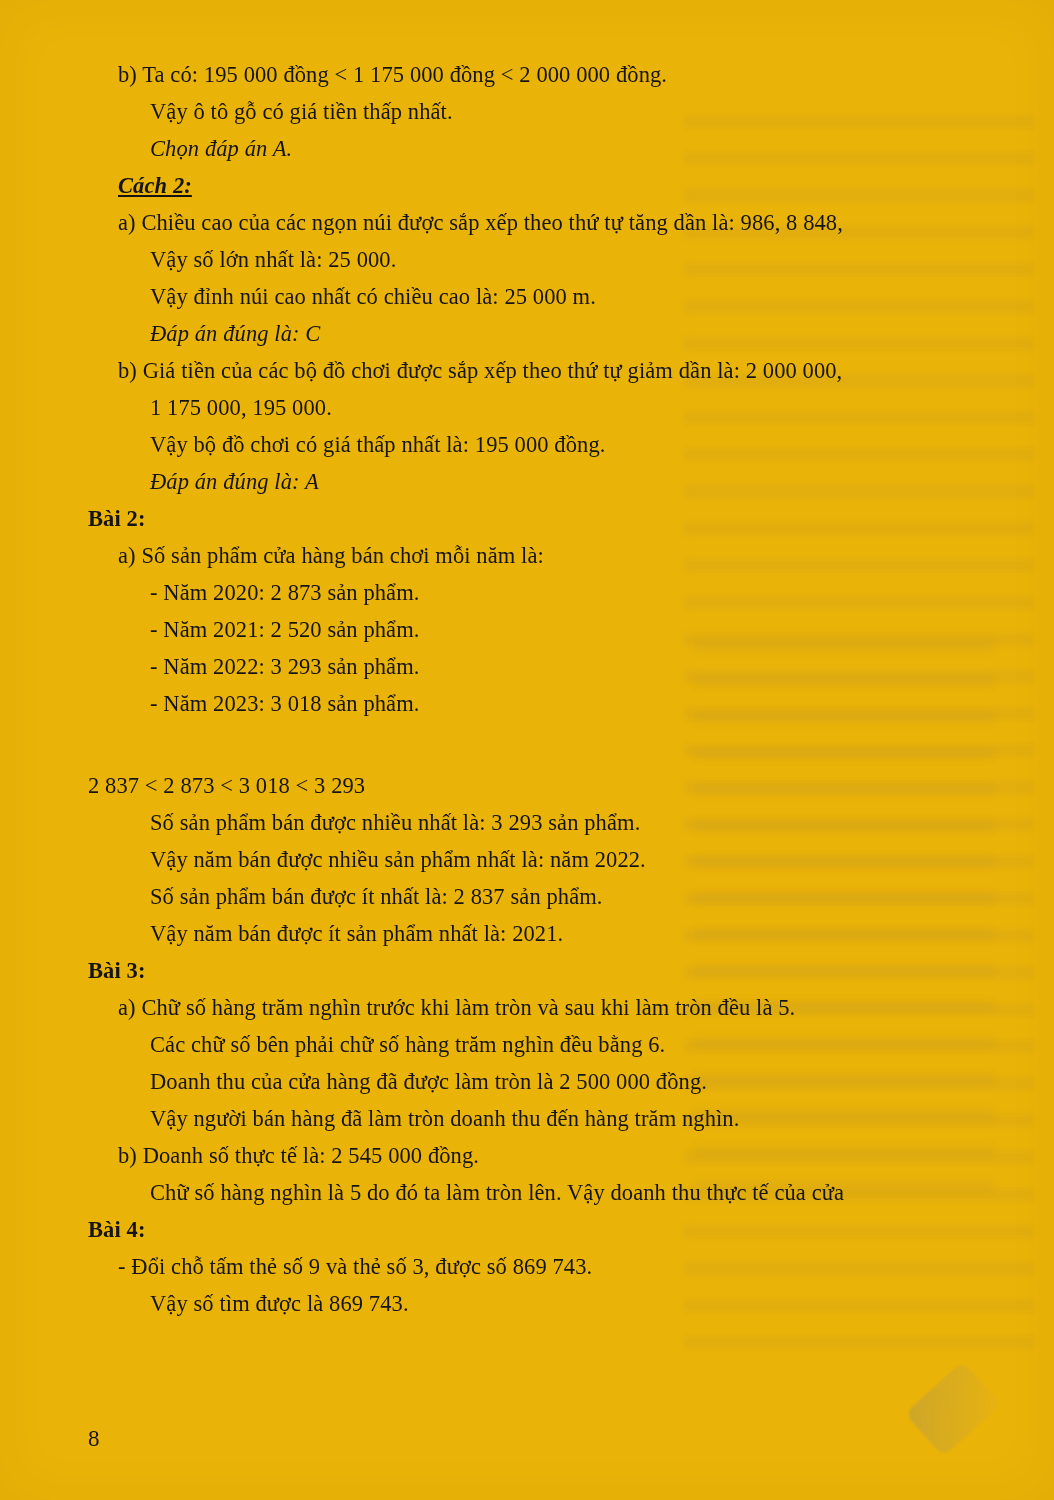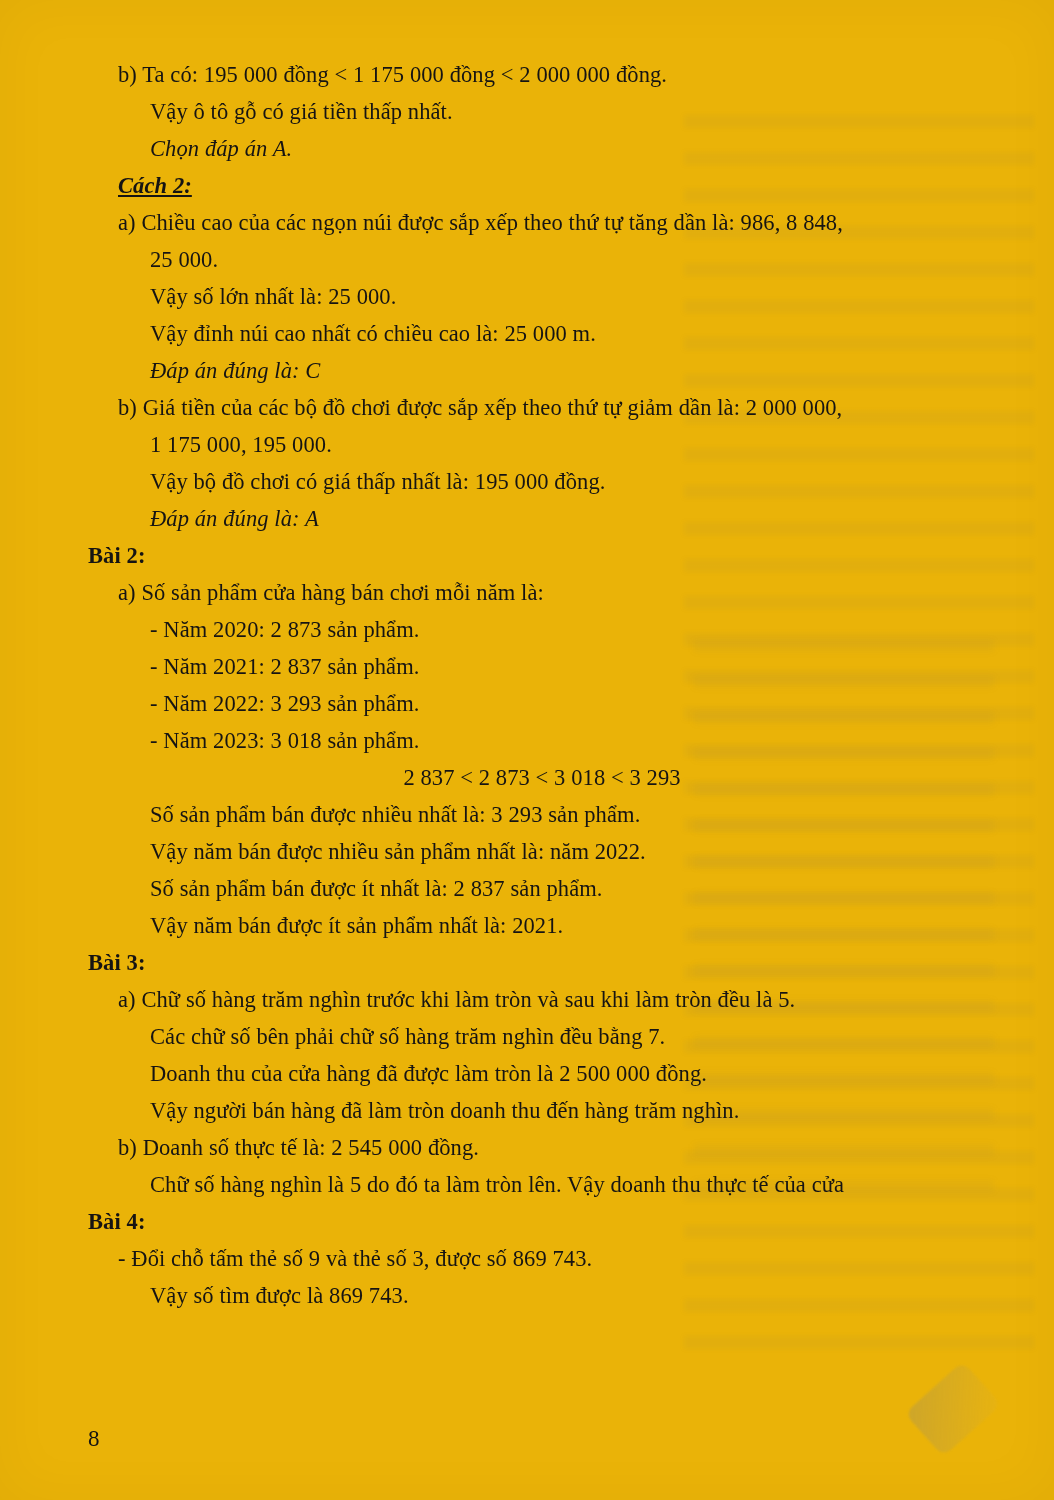--- a/index.html
+++ b/index.html
@@ -23,21 +23,21 @@
   .line {
     font-size: 22.5px;
     line-height: 37px;
     min-height: 37px;
     white-space: nowrap;
     letter-spacing: 0.1px;
   }
   .indent-0 { padding-left: 0; }
   .indent-1 { padding-left: 30px; }
   .indent-2 { padding-left: 62px; }
-  .center { text-align: center; padding-left: 0; }
+  .center { padding-left: 0; margin-top: 45px; }
   .italic { font-style: italic; }
   .bold { font-weight: bold; }
   .bold-italic { font-weight: bold; font-style: italic; text-decoration: underline; }
   .page-number {
     position: absolute;
     left: 88px; bottom: 48px;
     font-size: 23px;
     color: #161413;
   }
   
@@ -81,42 +81,41 @@
 
 <div class="page">
   <div class="bleed"></div>
   <div class="bleed2"></div>
   <div class="text-column">
       <div class="line indent-1">b) Ta có: 195 000 đồng &lt; 1 175 000 đồng &lt; 2 000 000 đồng.</div>
       <div class="line indent-2">Vậy ô tô gỗ có giá tiền thấp nhất.</div>
       <div class="line indent-2 italic">Chọn đáp án A.</div>
       <div class="line indent-1 bold-italic">Cách 2:</div>
       <div class="line indent-1">a) Chiều cao của các ngọn núi được sắp xếp theo thứ tự tăng dần là: 986, 8 848,</div>
-      <div class="line indent-2">25 000.</div>
       <div class="line indent-2">Vậy số lớn nhất là: 25 000.</div>
       <div class="line indent-2">Vậy đỉnh núi cao nhất có chiều cao là: 25 000 m.</div>
       <div class="line indent-2 italic">Đáp án đúng là: C</div>
       <div class="line indent-1">b) Giá tiền của các bộ đồ chơi được sắp xếp theo thứ tự giảm dần là: 2 000 000,</div>
       <div class="line indent-2">1 175 000, 195 000.</div>
       <div class="line indent-2">Vậy bộ đồ chơi có giá thấp nhất là: 195 000 đồng.</div>
       <div class="line indent-2 italic">Đáp án đúng là: A</div>
       <div class="line indent-0 bold">Bài 2:</div>
       <div class="line indent-1">a) Số sản phẩm cửa hàng bán chơi mỗi năm là:</div>
       <div class="line indent-2">- Năm 2020: 2 873 sản phẩm.</div>
-      <div class="line indent-2">- Năm 2021: 2 837 sản phẩm.</div>
+      <div class="line indent-2">- Năm 2021: 2 520 sản phẩm.</div>
       <div class="line indent-2">- Năm 2022: 3 293 sản phẩm.</div>
       <div class="line indent-2">- Năm 2023: 3 018 sản phẩm.</div>
       <div class="line center">2 837 &lt; 2 873 &lt; 3 018 &lt; 3 293</div>
       <div class="line indent-2">Số sản phẩm bán được nhiều nhất là: 3 293 sản phẩm.</div>
       <div class="line indent-2">Vậy năm bán được nhiều sản phẩm nhất là: năm 2022.</div>
       <div class="line indent-2">Số sản phẩm bán được ít nhất là: 2 837 sản phẩm.</div>
       <div class="line indent-2">Vậy năm bán được ít sản phẩm nhất là: 2021.</div>
       <div class="line indent-0 bold">Bài 3:</div>
       <div class="line indent-1">a) Chữ số hàng trăm nghìn trước khi làm tròn và sau khi làm tròn đều là 5.</div>
-      <div class="line indent-2">Các chữ số bên phải chữ số hàng trăm nghìn đều bằng 7.</div>
+      <div class="line indent-2">Các chữ số bên phải chữ số hàng trăm nghìn đều bằng 6.</div>
       <div class="line indent-2">Doanh thu của cửa hàng đã được làm tròn là 2 500 000 đồng.</div>
       <div class="line indent-2">Vậy người bán hàng đã làm tròn doanh thu đến hàng trăm nghìn.</div>
       <div class="line indent-1">b) Doanh số thực tế là: 2 545 000 đồng.</div>
       <div class="line indent-2">Chữ số hàng nghìn là 5 do đó ta làm tròn lên. Vậy doanh thu thực tế của cửa</div>
       <div class="line indent-0 bold">Bài 4:</div>
       <div class="line indent-1">- Đổi chỗ tấm thẻ số 9 và thẻ số 3, được số 869 743.</div>
       <div class="line indent-2">Vậy số tìm được là 869 743.</div>
     </div>
   <div class="page-number">8</div>
   <div class="smudge"></div>

